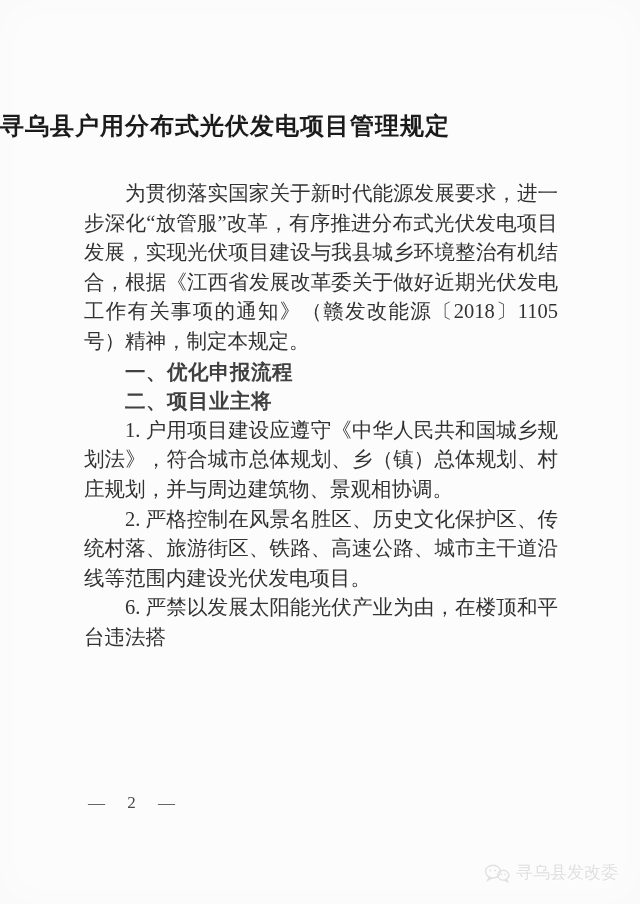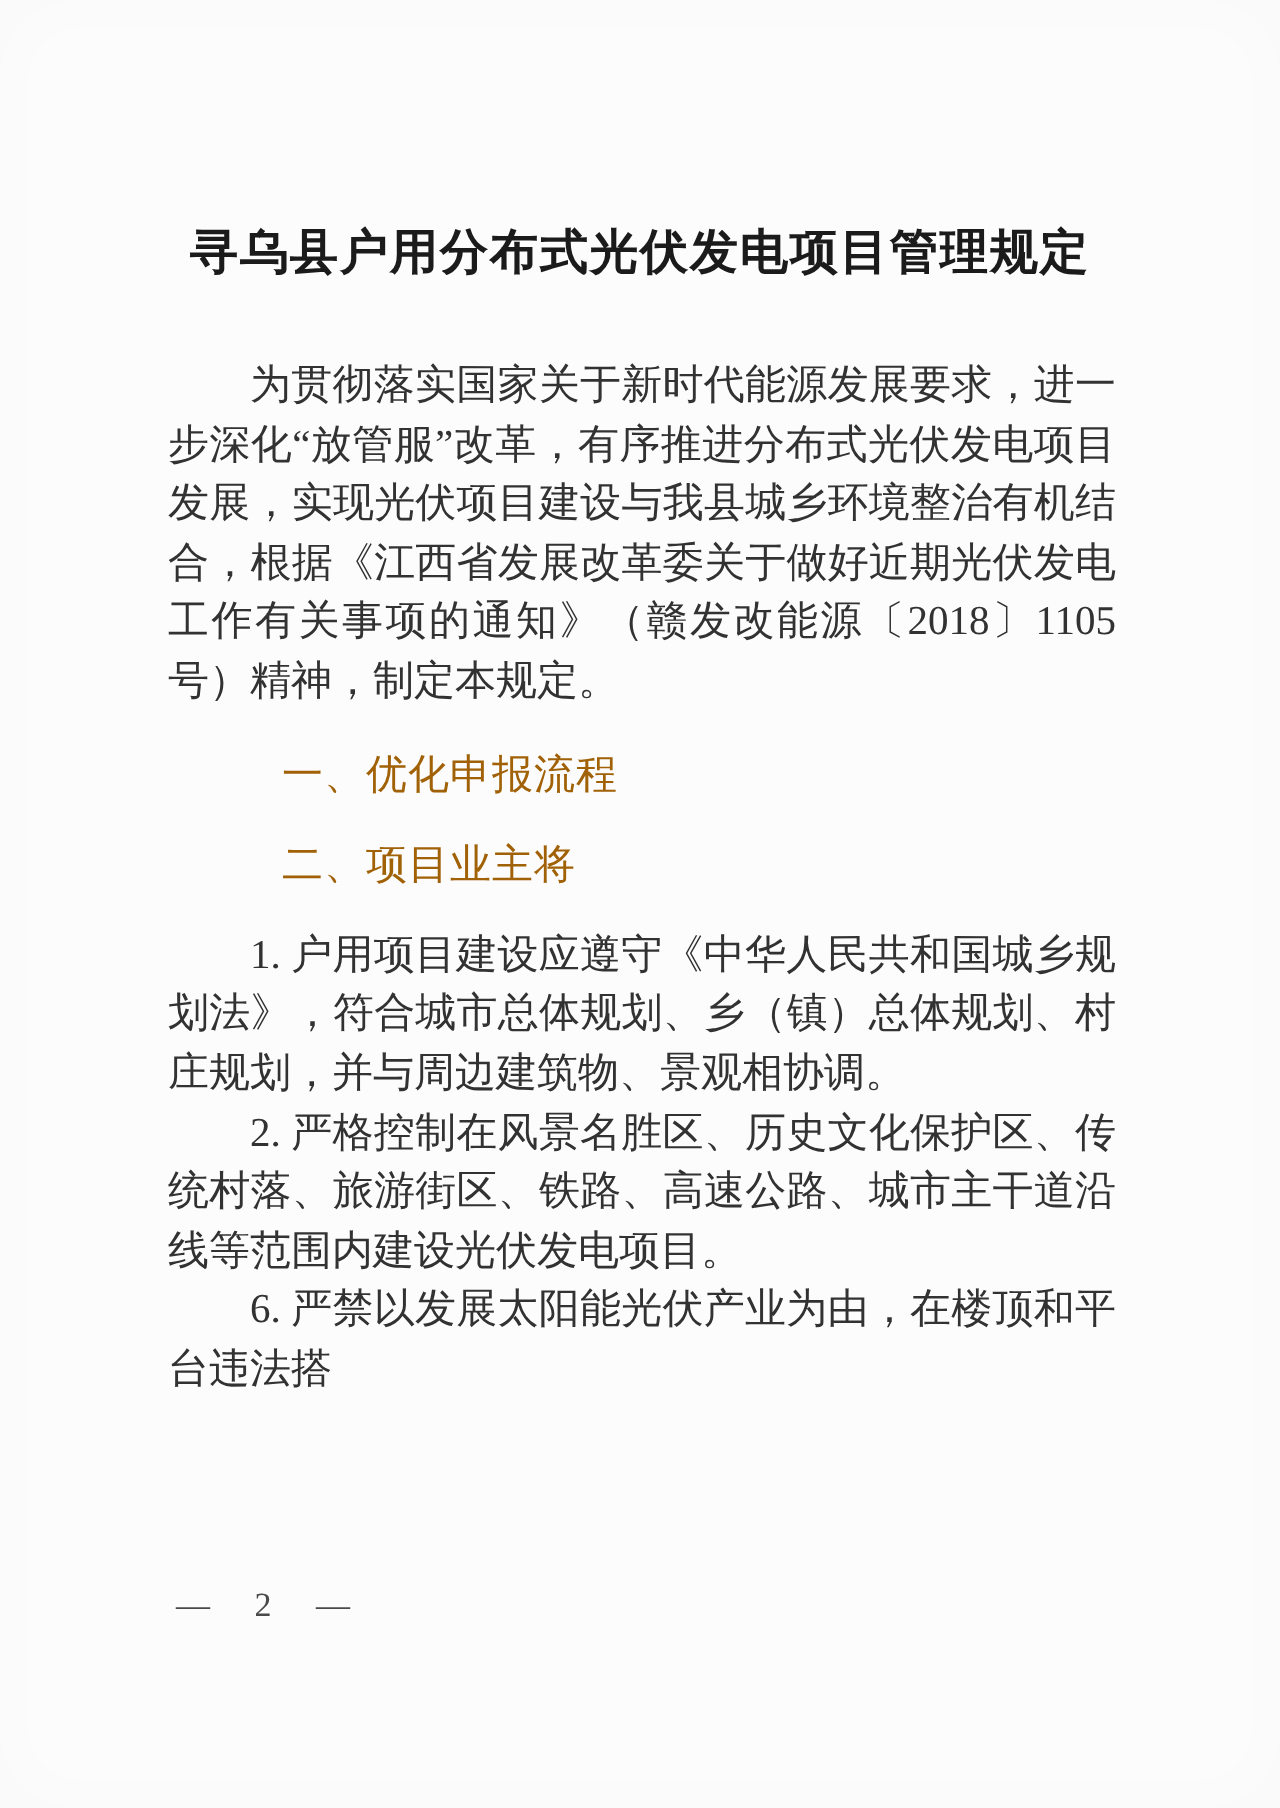--- a/index.html
+++ b/index.html
@@ -8,34 +8,34 @@
     width:640px;height:904px;
     margin:0 auto;
     background:#fcfcfc;
     font-family:"Liberation Serif","DejaVu Serif",serif;
     color:#333;
     overflow:hidden;
     box-shadow:inset 0 0 40px rgba(0,0,0,0.015);
   }
   .doc-title{
     position:absolute;top:110px;left:0;width:100%;
-    margin:0;text-align:center;
+    margin:0;text-align:left;
     font-size:24px;font-weight:bold;color:#1b1b1b;
     letter-spacing:1px;
   }
   .body-block{
     position:absolute;top:179px;left:84px;width:474px;
     font-size:20.5px;line-height:29.6px;
     text-align:justify;color:#323232;
   }
   .para{margin:0;text-indent:2em;}
   .h-bold{
-    margin:16px;font-size:20.5px;font-weight:normal;text-indent:2em;
+    margin:0;font-size:20.5px;font-weight:bold;text-indent:2em;
     font-family:"Liberation Sans","DejaVu Sans",sans-serif;
-    color:#a16207;letter-spacing:0.5px;
+    color:#404040;letter-spacing:0.5px;
   }
   .h-sub{margin:0;font-size:20.5px;font-weight:normal;text-indent:2em;color:#2e2e2e;}
   .page-number{
     position:absolute;left:88px;top:793px;
     font-size:17px;color:#4a4a4a;letter-spacing:9px;white-space:nowrap;
   }
   .watermark{
     position:absolute;right:22px;top:861px;
     display:flex;align-items:center;gap:6px;
     color:#e0e0e0;font-size:17px;
@@ -63,14 +63,33 @@
 
     <p class="para">1. 户用项目建设应遵守《中华人民共和国城乡规划法》，符合城市总体规划、乡（镇）总体规划、村庄规划，并与周边建筑物、景观相协调。</p>
 
     <p class="para">2. 严格控制在风景名胜区、历史文化保护区、传统村落、旅游街区、铁路、高速公路、城市主干道沿线等范围内建设光伏发电项目。</p>
 
     <p class="para">6. 严禁以发展太阳能光伏产业为由，在楼顶和平台违法搭</p>
   </div>
 
   <div class="page-number">— 2 —</div>
 
+  <div class="watermark">
+    <span class="wm-icon">
+      <svg width="26" height="20" viewBox="0 0 26 20" aria-hidden="true">
+        <g fill="none" stroke="#e1e1e1" stroke-width="1.4">
+          <ellipse cx="9" cy="8.6" rx="7.4" ry="6.4"></ellipse>
+          <path d="M5.5 14.2 L3.8 17 L8 15"></path>
+          <ellipse cx="19.2" cy="12.2" rx="5.6" ry="4.9"></ellipse>
+          <path d="M22.4 16.4 L23.6 18.6 L20.4 17.2"></path>
+        </g>
+        <g fill="#e1e1e1">
+          <circle cx="6.4" cy="7.6" r="1"></circle>
+          <circle cx="11.2" cy="7.6" r="1"></circle>
+          <circle cx="17.6" cy="11.4" r="0.8"></circle>
+          <circle cx="20.9" cy="11.4" r="0.8"></circle>
+        </g>
+      </svg>
+    </span>
+    <span>寻乌县发改委</span>
+  </div>
 
 </div>
 
 </body></html>

